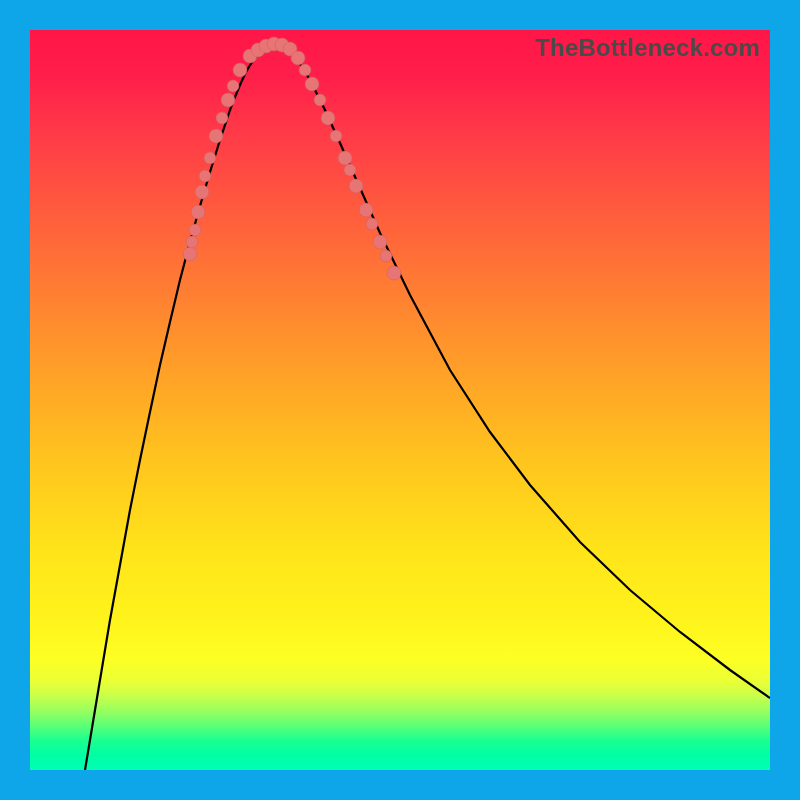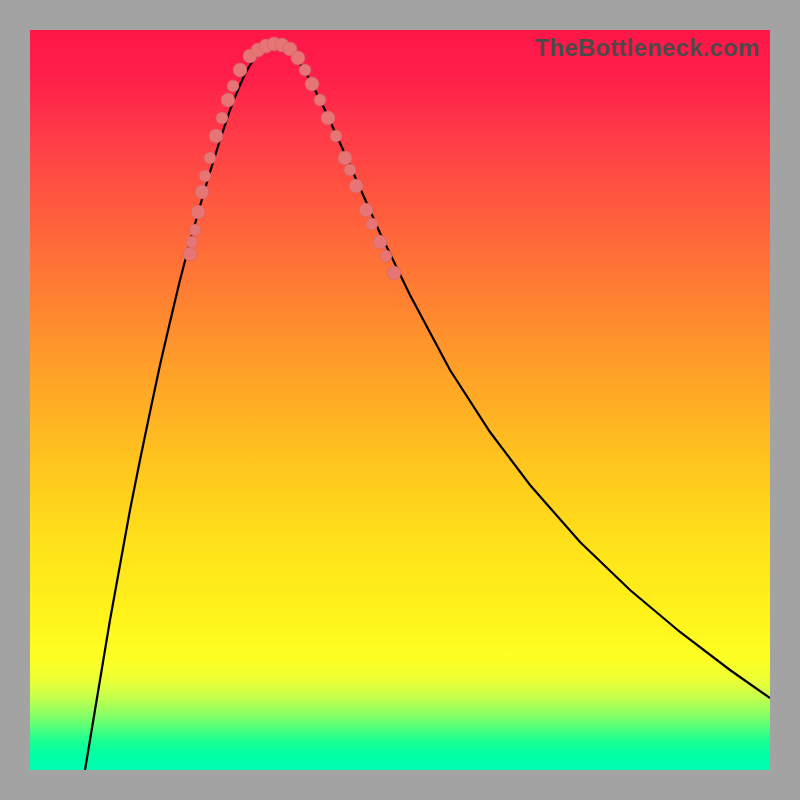--- a/index.html
+++ b/index.html
@@ -8,21 +8,21 @@
     width: 800px;
     height: 800px;
     overflow: hidden;
     background: #000;
     font-family: Arial, Helvetica, sans-serif;
   }
   .frame {
     position: absolute;
     left: 0; top: 0;
     width: 800px; height: 800px;
-    background: #a3a3a3;
+    background: #0ea5e9;
   }
   .plot {
     position: absolute;
     left: 30px;
     top: 30px;
     width: 740px;
     height: 740px;
     overflow: hidden;
   }
   .gradient {

